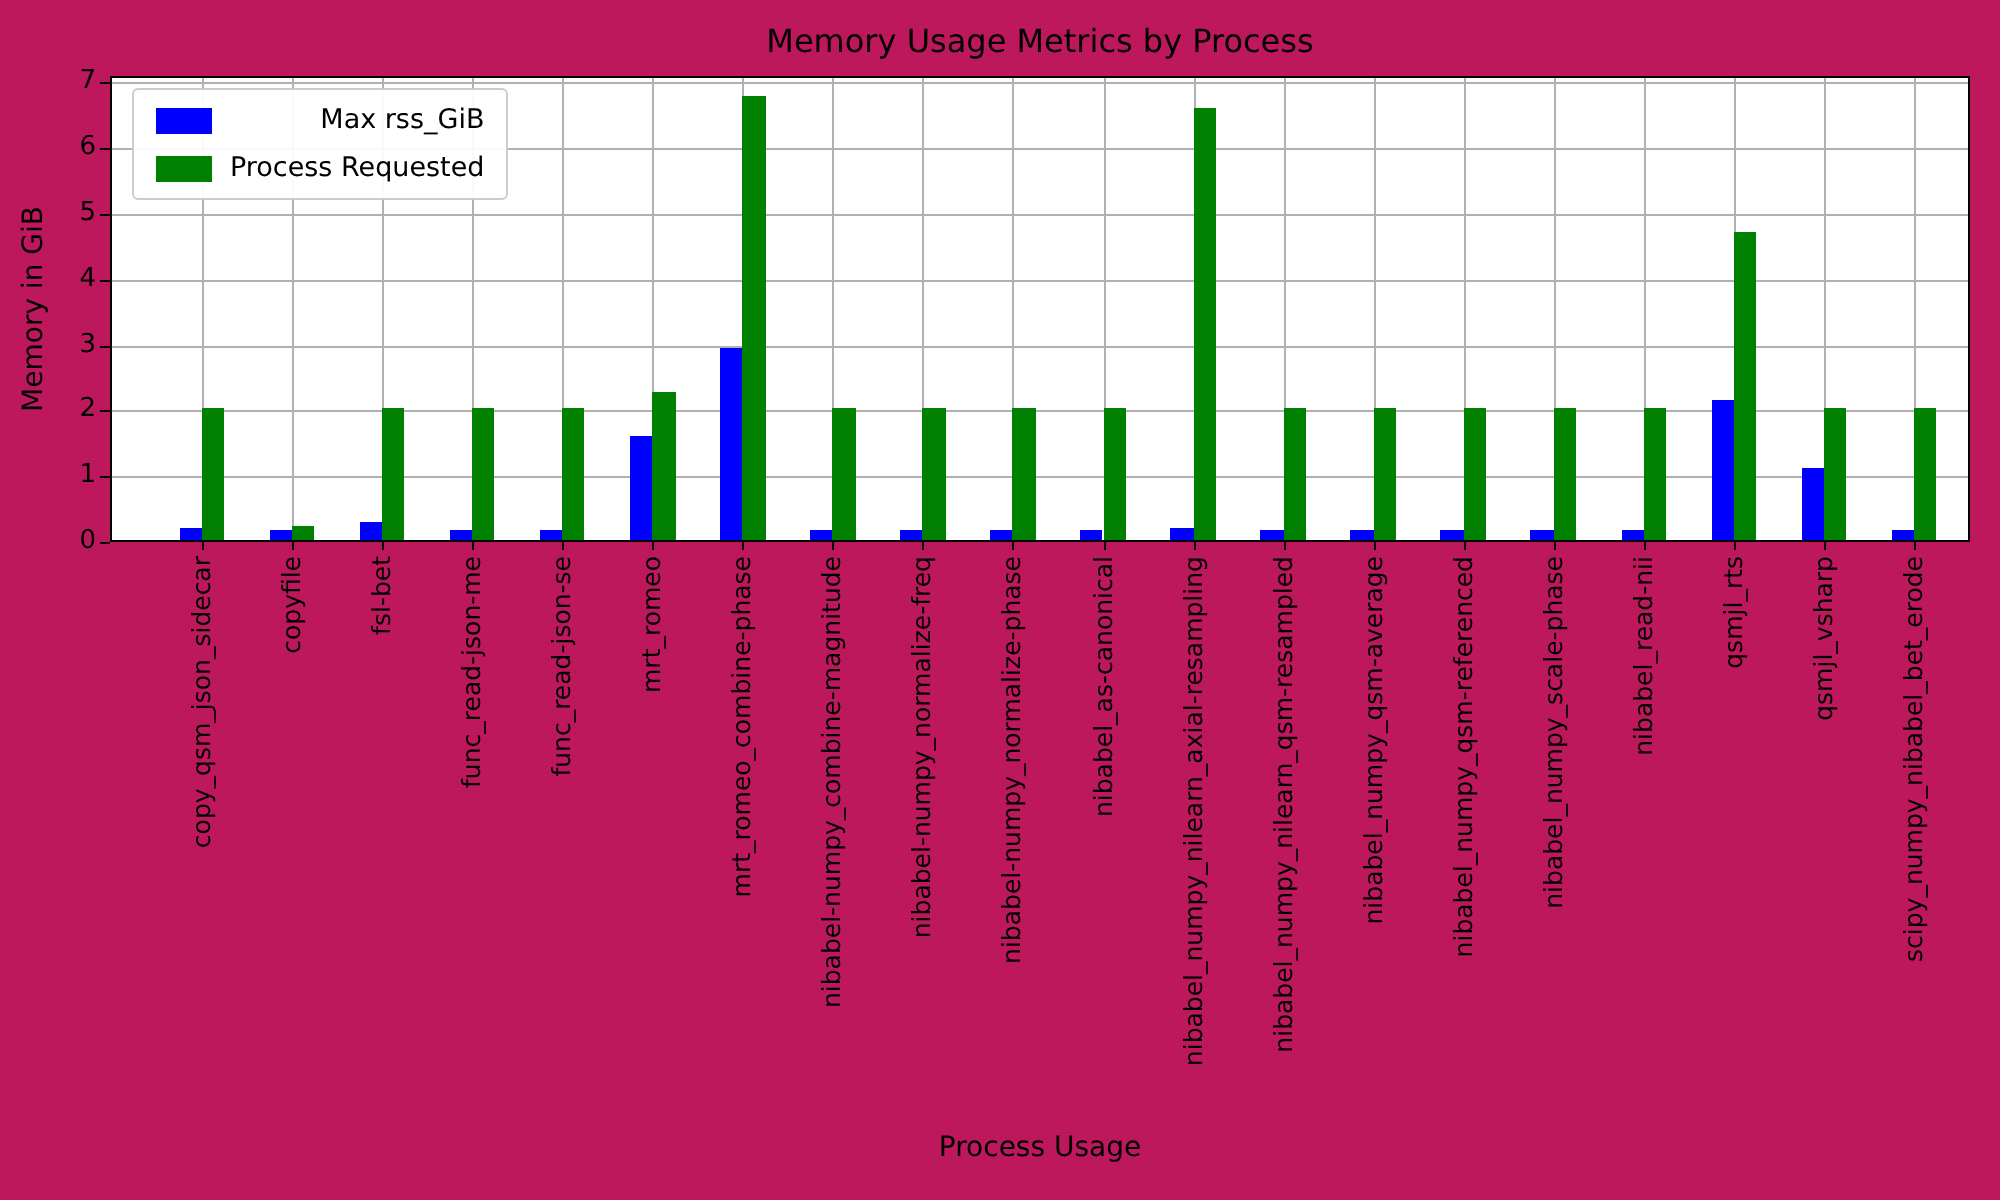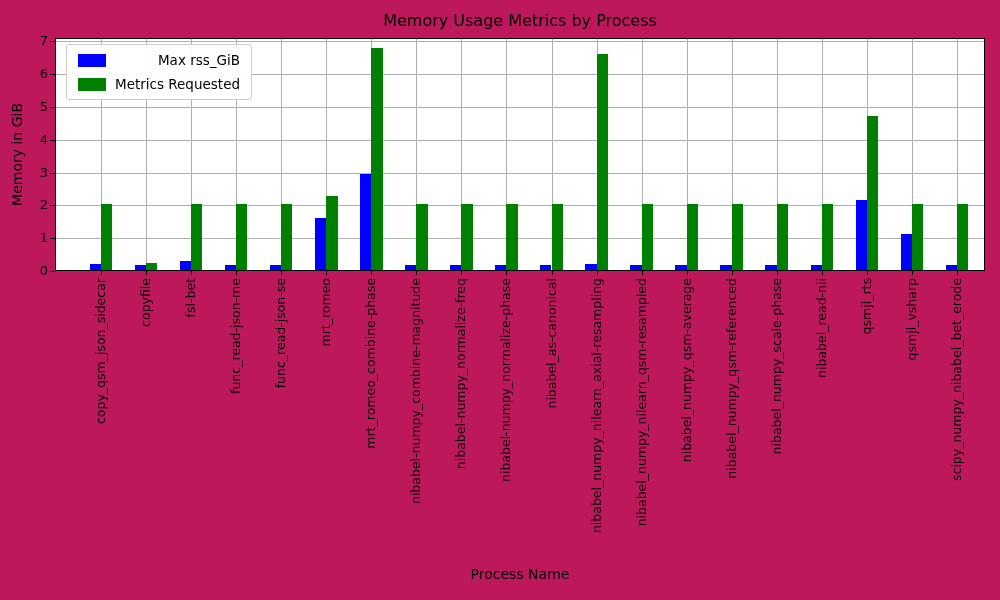--- a/index.html
+++ b/index.html
@@ -116,25 +116,25 @@
       <div class="bar" title="scipy_numpy_nibabel_bet_erode — Memory Requested: 2" style="left: 900.95px; width: 11.3px; height: 65.6338px; background: rgb(0, 128, 0);"></div>
     </div>
 
   <div class="legend">
     <div class="legend-item">
       <span class="swatch" id="swatch-0" style="background: rgb(0, 0, 255);"></span>
       <span>Max rss_GiB</span>
     </div>
     <div class="legend-item">
       <span class="swatch" id="swatch-1" style="background: rgb(0, 128, 0);"></span>
-      <span>Metrics Requested</span>
+      <span>Process Requested</span>
     </div>
   </div>
 
-  <div class="xlabel">Process Name</div>
+  <div class="xlabel">Process Usage</div>
 
   <div id="decor">
       <div class="ytick" style="left: 50px; top: 271px;"></div>
       <div class="ytick-label" style="left: 22px; top: 263px;">0</div>
       <div class="ytick" style="left: 50px; top: 238.183px;"></div>
       <div class="ytick-label" style="left: 22px; top: 230.183px;">1</div>
       <div class="ytick" style="left: 50px; top: 205.366px;"></div>
       <div class="ytick-label" style="left: 22px; top: 197.366px;">2</div>
       <div class="ytick" style="left: 50px; top: 172.549px;"></div>
       <div class="ytick-label" style="left: 22px; top: 164.549px;">3</div>

